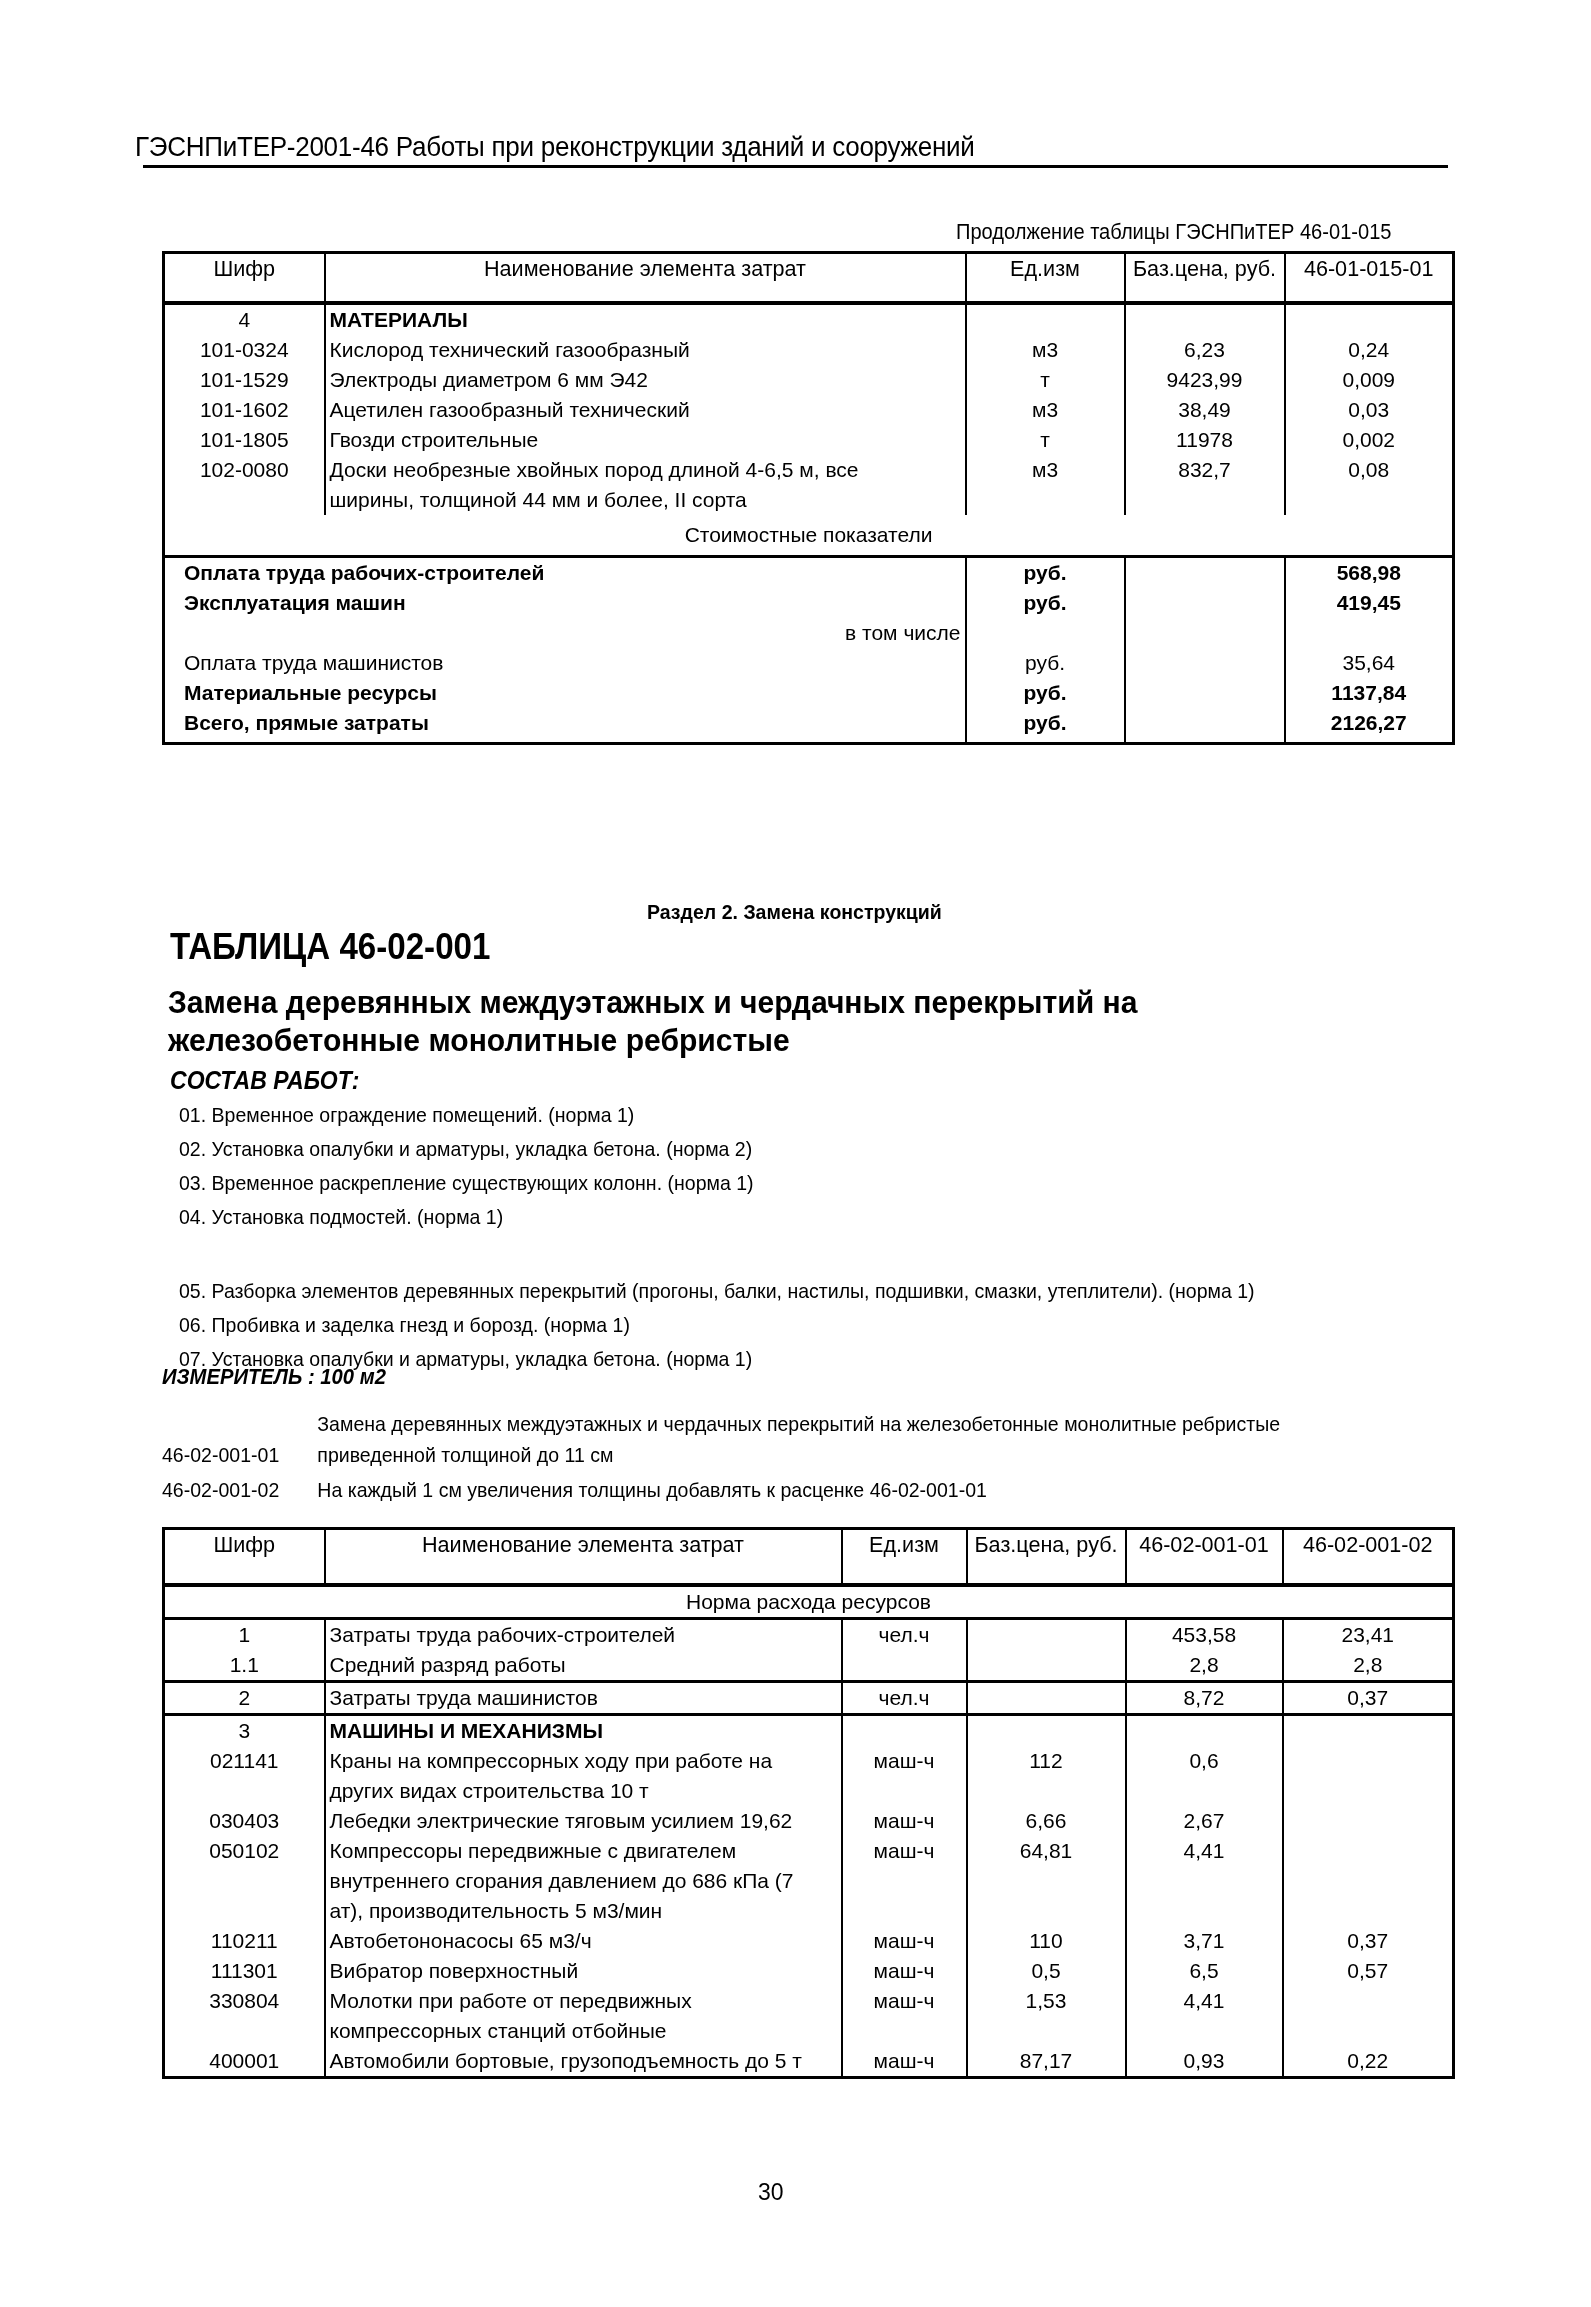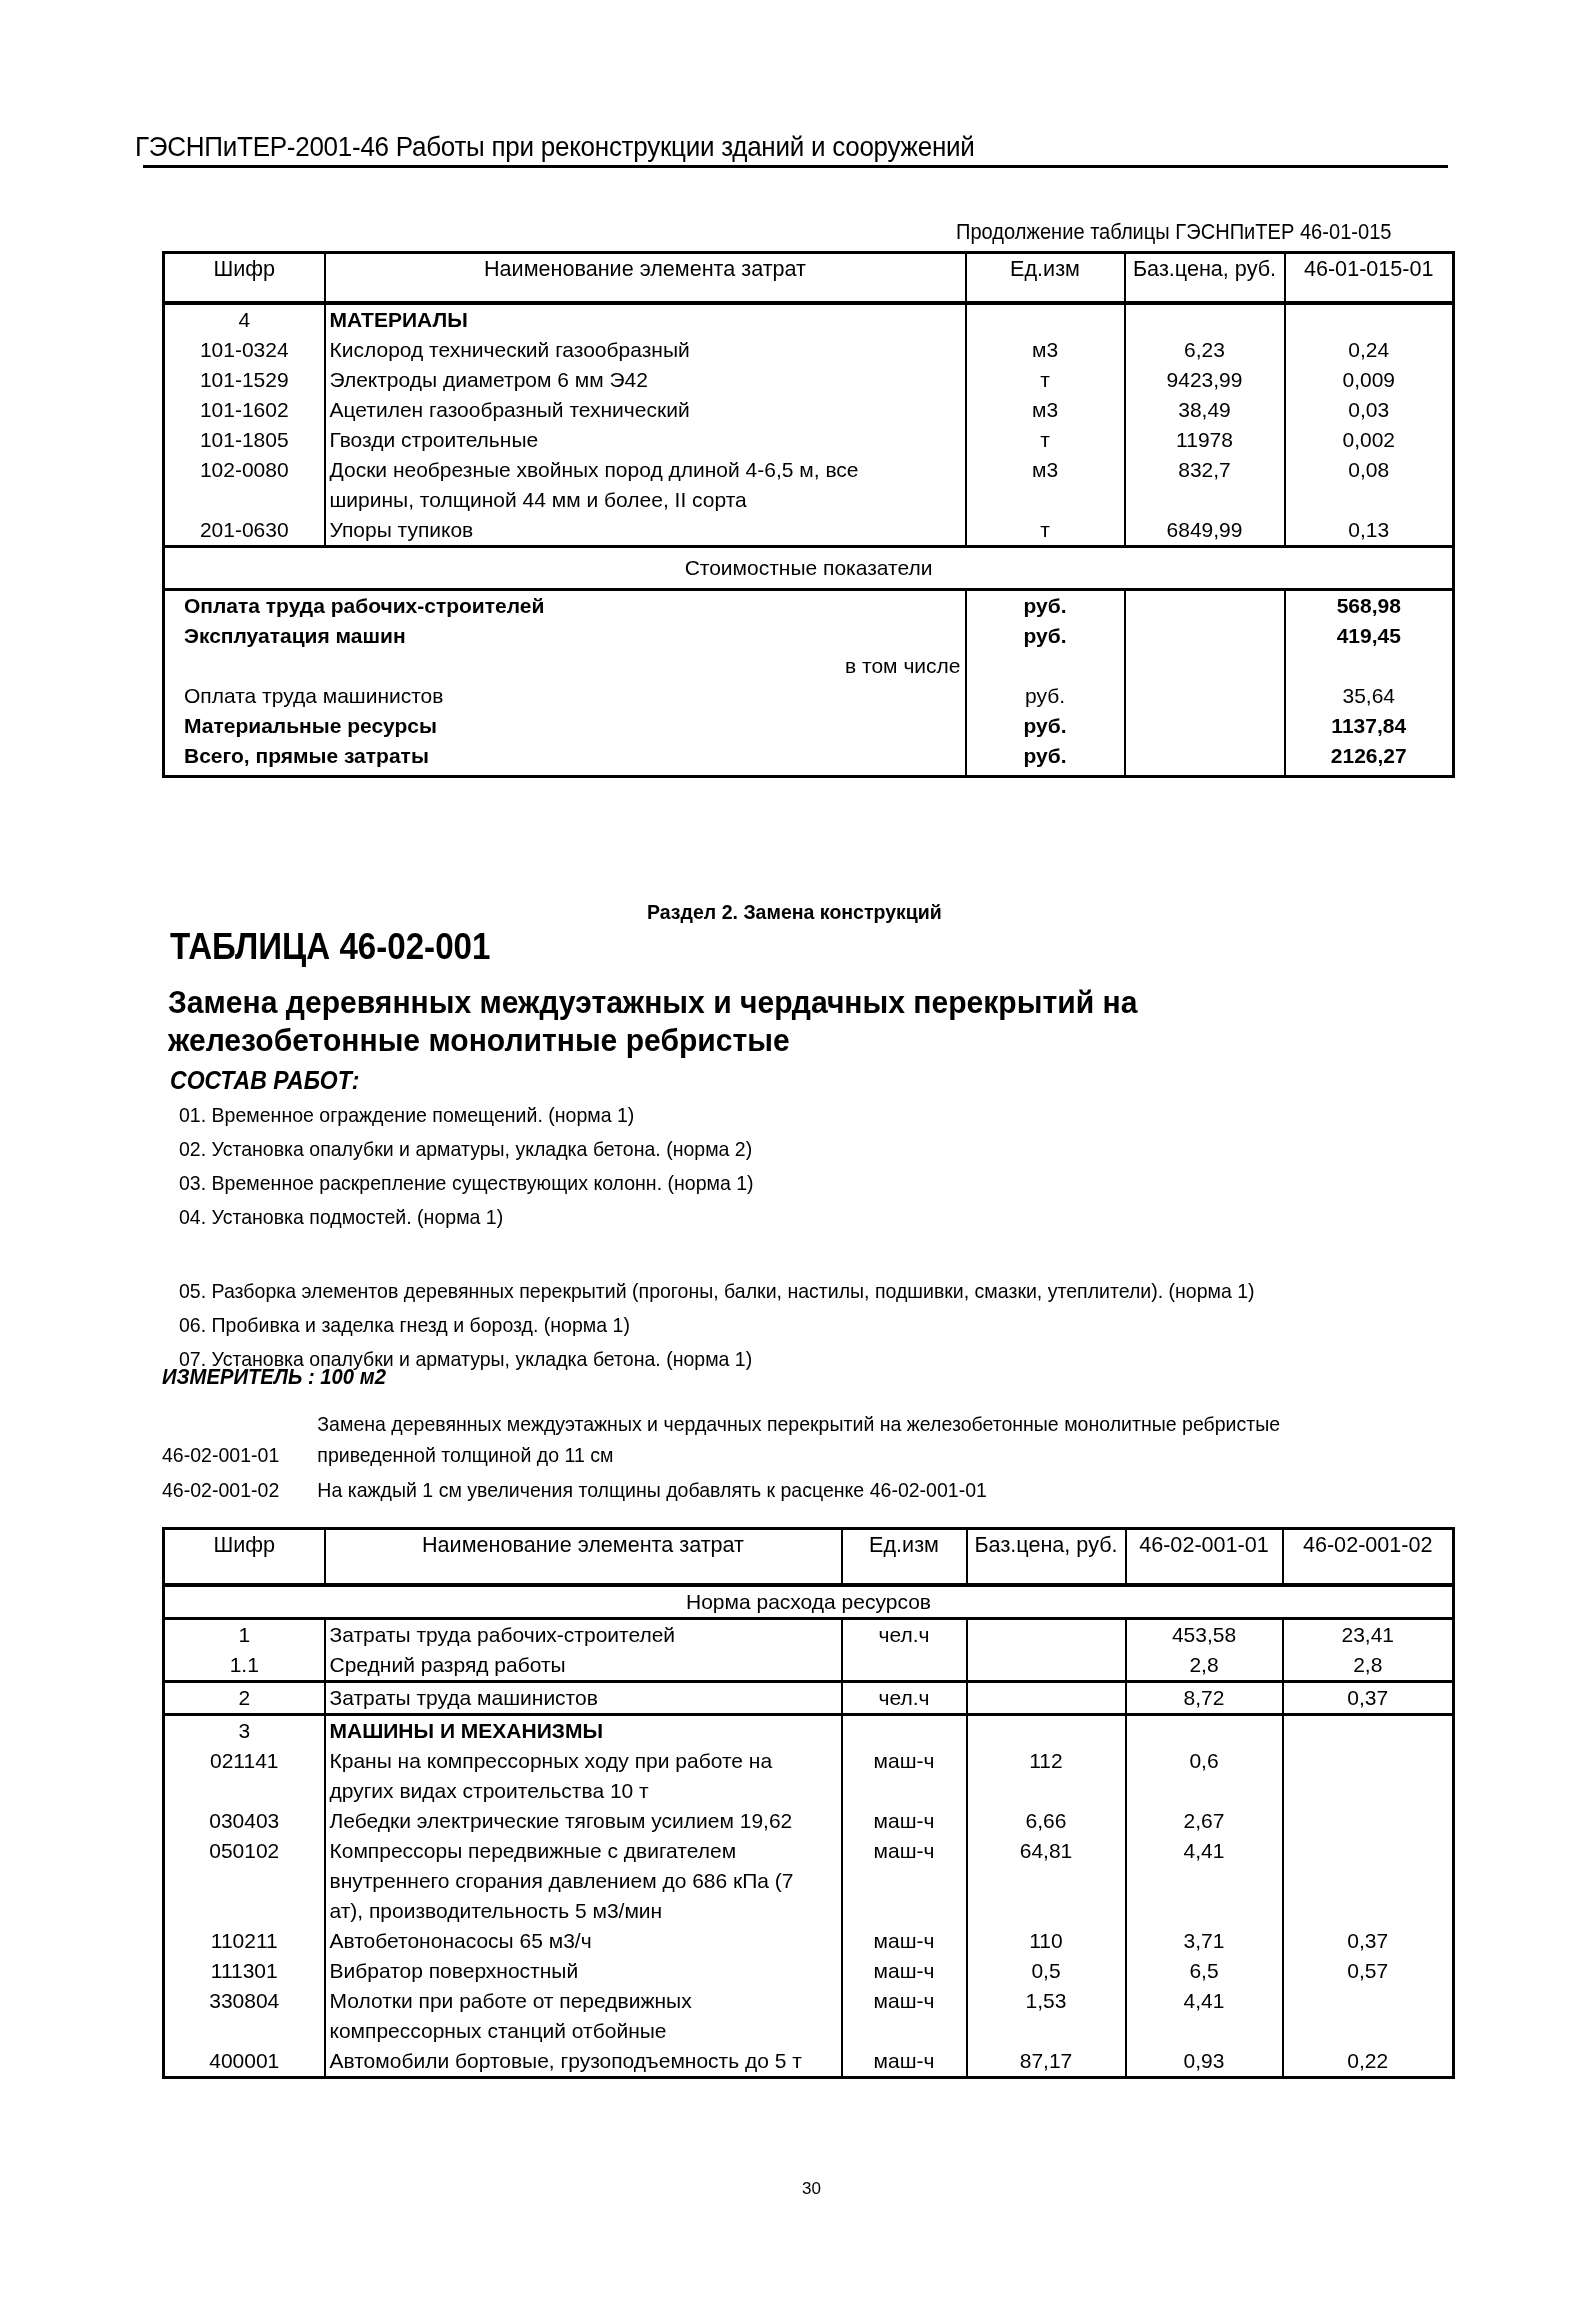--- a/index.html
+++ b/index.html
@@ -25,21 +25,21 @@
   .tbl-title { left:170px; top:926px; font-size:36px; font-weight:bold; white-space:nowrap; transform:scaleX(0.92); transform-origin:left top; }
   .main-title { left:168px; top:983px; font-size:32px; font-weight:bold; line-height:38px; width:1145px; transform:scaleX(0.94); transform-origin:left top; }
   .sostav { left:170px; top:1066px; font-size:25.6px; font-weight:bold; font-style:italic; white-space:nowrap; transform:scaleX(0.9); transform-origin:left top; }
   .works { left:179px; top:1098px; font-size:21px; white-space:nowrap; line-height:34px; transform:scaleX(0.93); transform-origin:left top; }
   .works .gap { height:40px; }
   .izm { left:162px; top:1364px; font-size:22px; font-weight:bold; font-style:italic; white-space:nowrap; transform:scaleX(0.92); transform-origin:left top; }
   .rates { left:162px; top:1408px; font-size:21px; line-height:31px; transform:scaleX(0.93); transform-origin:left top; }
   .rate-row { display:flex; }
   .rate-code { width:167px; }
   .rate-text { width:1212px; }
-  .page-num { left:802px; top:2179px; font-size:17px; }
+  .page-num { left:758px; top:2179px; font-size:23px; }
 </style>
 </head>
 <body>
 
 <div class="abs hdr-title">ГЭСНПиТЕР-2001-46 Работы при реконструкции зданий и сооружений</div>
 <div class="abs hdr-rule"></div>
 
 <div class="abs cont-label">Продолжение таблицы ГЭСНПиТЕР 46-01-015</div>
 
 <table class="grid t1 ol">
@@ -108,27 +108,20 @@
         <td class="vl">
           <div>Доски необрезные хвойных пород длиной 4-6,5 м, все</div>
           <div>ширины, толщиной 44 мм и более, II сорта</div>
         </td>
         <td class="vl c">м3</td>
         <td class="vl c">832,7</td>
         <td class="vl r">0,08</td>
       </tr>
     </tbody>
   <tbody>
-      <tr class="thick-b">
-    <td class="c">201-0630</td>
-    <td class="vl">Упоры тупиков</td>
-    <td class="vl c">т</td>
-    <td class="vl c">6849,99</td>
-    <td class="vl r">0,13</td>
-  </tr>
   <tr class="thick-b">
     <td colspan="5" class="r" style="height:40px;vertical-align:middle;">Стоимостные показатели</td>
   </tr>
   </tbody>
     <tbody id="t1-costs">
       <tr>
         <td colspan="2" class="b" style="padding-left:19px;">Оплата труда рабочих-строителей</td>
         <td class="vl c b">руб.</td>
         <td class="vl"></td>
         <td class="vl r b">568,98</td>

